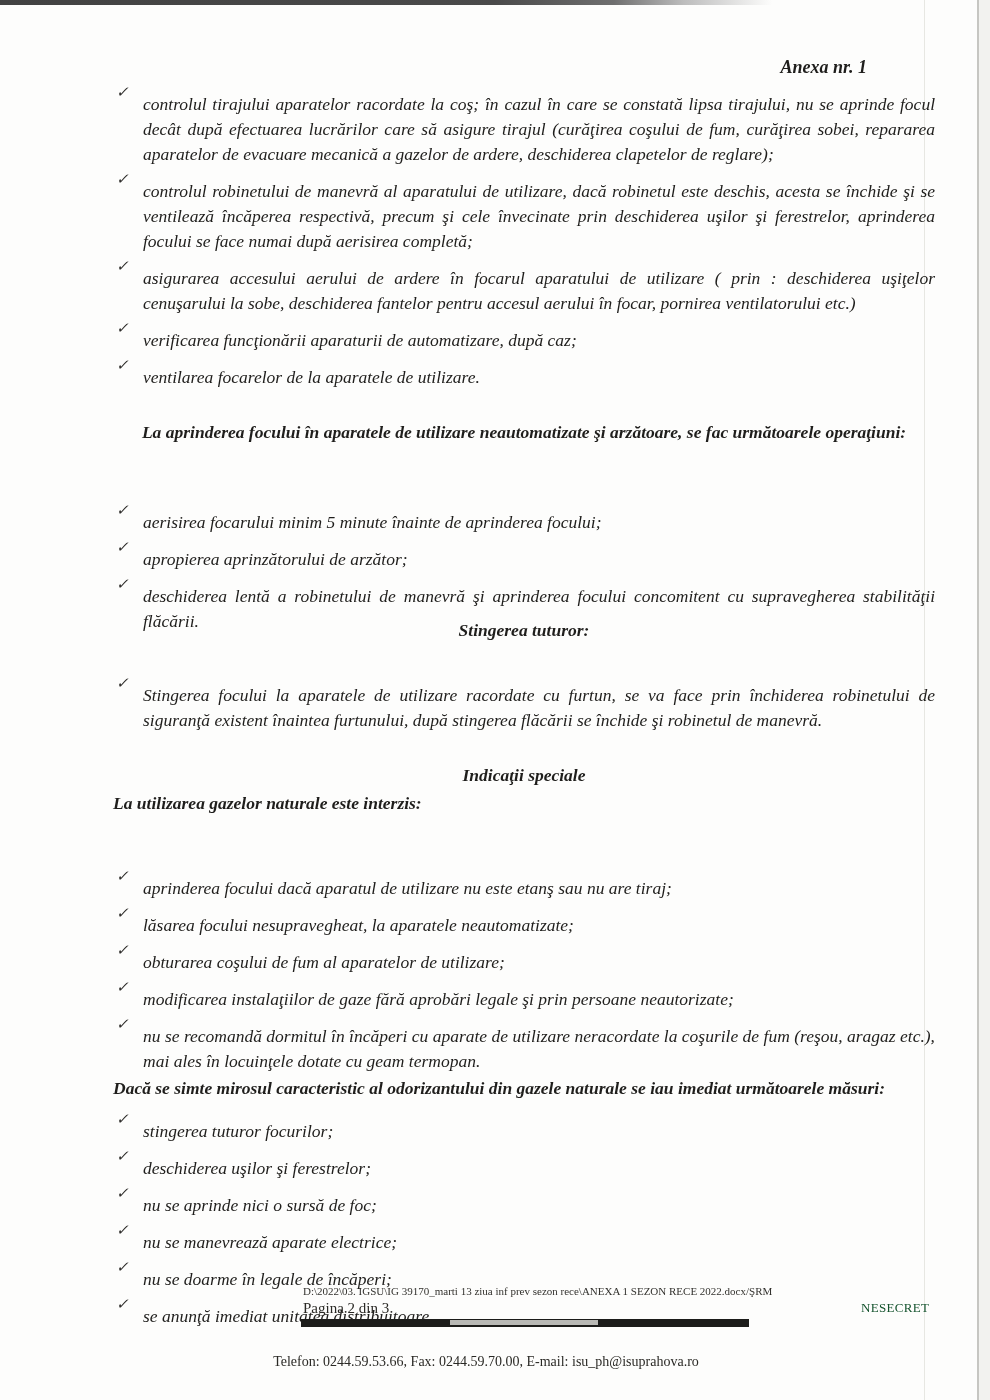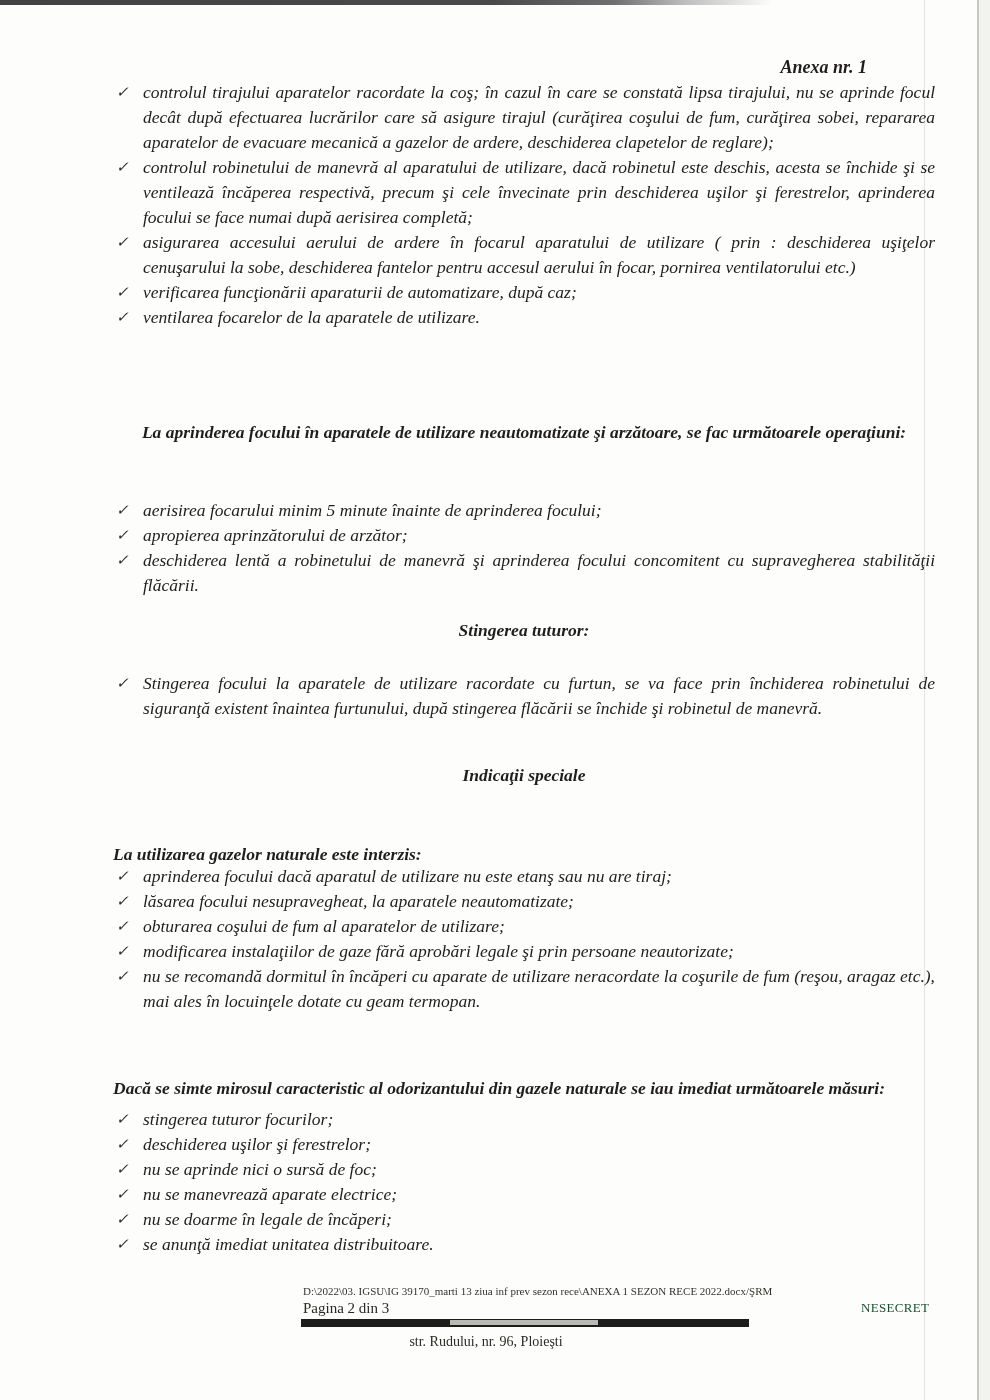--- a/index.html
+++ b/index.html
@@ -44,30 +44,30 @@
   .list-intro      { top:80px; }
   .list-lighting   { top:498px; }
   .list-extinguish { top:671px; }
   .list-forbidden  { top:864px; }
   .list-odorant    { top:1107px; }
   .citem { display:flex; align-items:flex-start; }
   .check {
     flex:0 0 30px; padding-left:3px;
     font-size:15px; line-height:25px; color:#2e2d2b;
   }
-  .ctext { flex:1; text-align:justify; }
+  .ctext { flex:1; text-align:justify;margin-top:12px; }
   
   .h {
     position:absolute; left:0; right:0;
     font-weight:bold; font-size:17.5px; line-height:26px;
   }
   .h-lighting   { top:419px; text-align:justify; text-align-last:center; }
   .h-extinguish { top:617px; text-align:center; }
   .h-special    { top:762px; text-align:center; }
-  .h-forbidden  { top:841px; text-align:left; }
+  .h-forbidden  { top:790px; text-align:left; }
   .h-odorant    { top:1075px; text-align:justify; }
   .underline {
     text-decoration-thickness:1.5px;
     text-underline-offset:3.5px;
   }
   
   .footer {
     position:absolute; left:0; top:0; width:882px; height:1400px;
     font-style:normal; color:#2a2925; pointer-events:none;
   }
@@ -219,17 +219,17 @@
     </div>
 
   </div>
 
   <div class="footer">
     <div class="doc-path">D:\2022\03. IGSU\IG 39170_marti 13 ziua inf prev sezon rece\ANEXA 1 SEZON RECE 2022.docx/ŞRM</div>
     <div class="pagina">Pagina 2 din 3</div>
     <div class="footer-bar">
       <span class="bar-light"></span>
     </div>
-    <div class="addr1">str. Rudului, nr. 96, Ploieşti</div>
+    <div class="addr2">Telefon: 0244.59.53.66, Fax: 0244.59.70.00, E-mail: isu_ph@isuprahova.ro</div>
     <div class="nesecret">NESECRET</div>
   </div>
 
 </div>
 
 </body></html>

